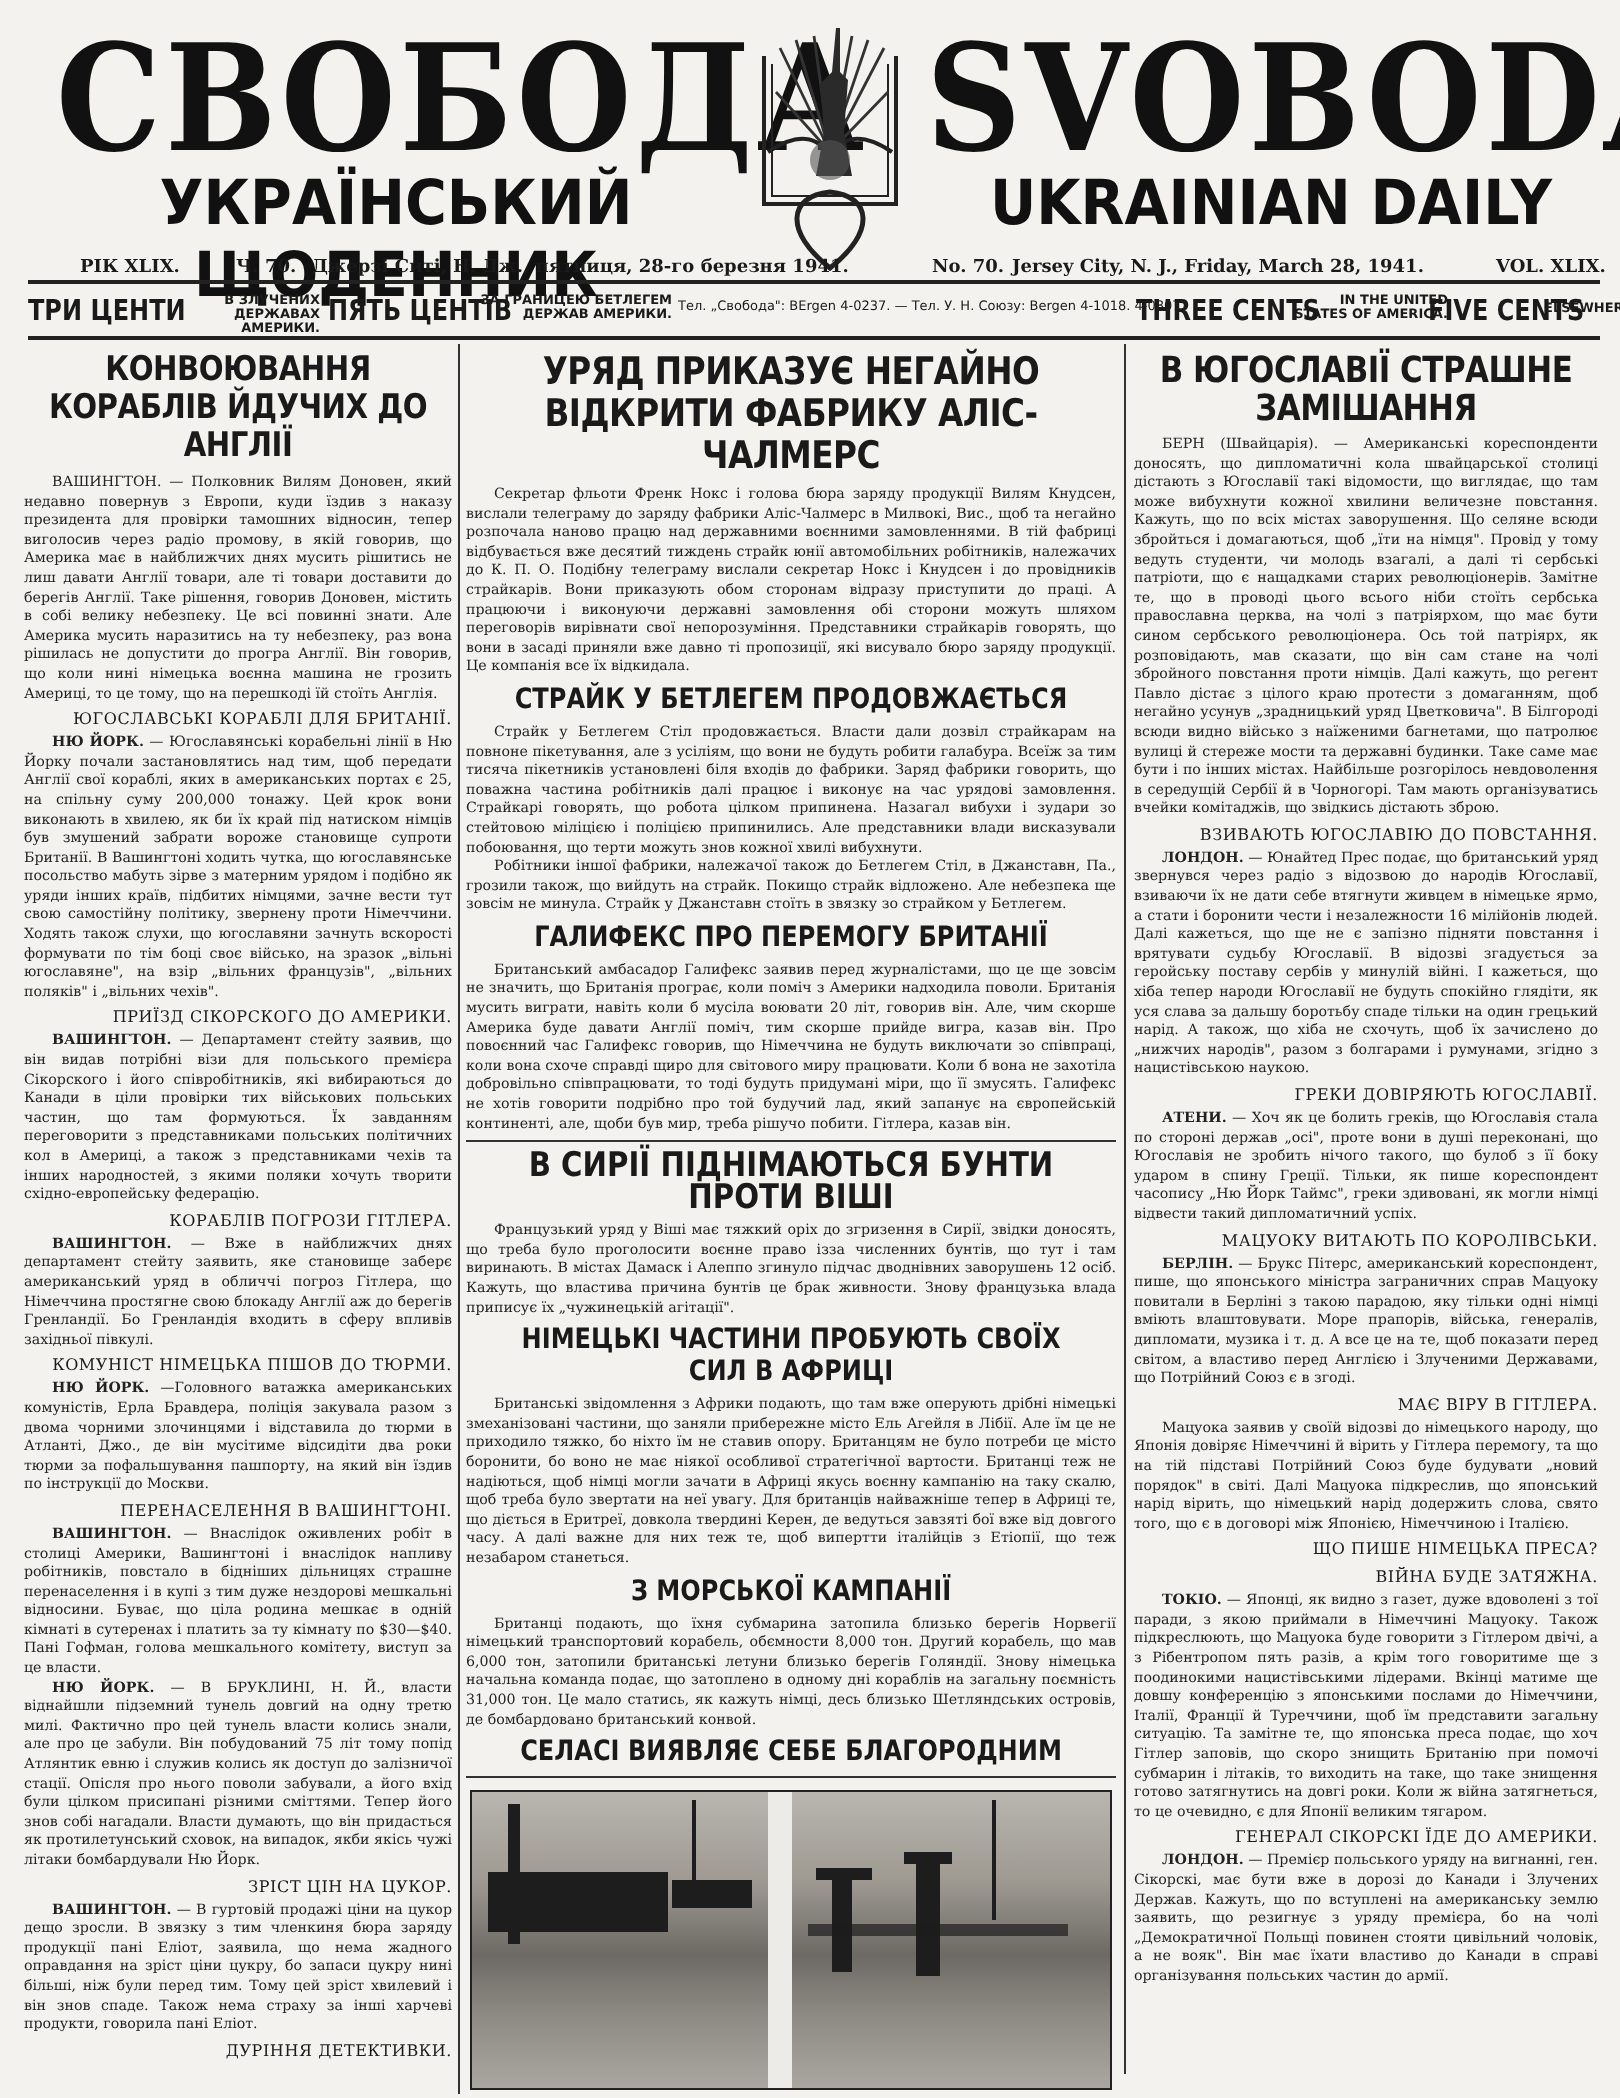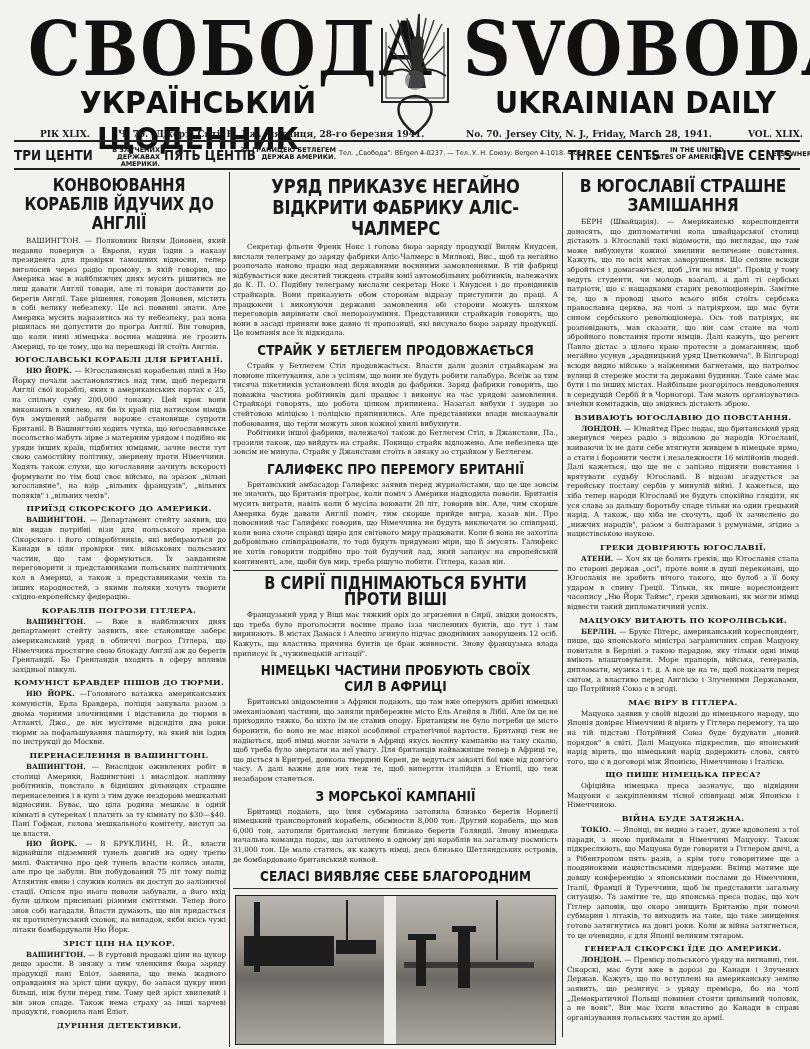--- a/index.html
+++ b/index.html
@@ -26,21 +26,21 @@
 
   
   .col { position: absolute; top: 172px; }
   .col-left { left: 12px; width: 214px; }
   .col-center { left: 233px; width: 325px; }
   .col-right { left: 567px; width: 232px; }
   .vrule { position: absolute; top: 172px; width: 1px; background: #333; }
 
   h1.head { font-family: "DejaVu Sans", sans-serif; font-weight: 900; text-align: center; font-size: 17px; line-height: 19px; transform: scaleX(0.86); margin: 4px -16px 3px; letter-spacing: -0.3px; }
   h2.subhead { font-family: "DejaVu Sans", sans-serif; font-weight: 900; text-align: center; font-size: 14px; line-height: 16px; transform: scaleX(0.86); margin: 4px -10px 3px; }
-  h3.kicker { font-family: "DejaVu Serif", serif; font-weight: bold; text-align: center; font-size: 8px; line-height: 11px; margin: 3px 0 1px; letter-spacing: 0.3px; }
+  h3.kicker { font-family: "DejaVu Serif", serif; font-weight: normal; text-align: right; font-size: 8px; line-height: 11px; margin: 3px 0 1px; letter-spacing: 0.3px; }
   p.body { font-family: "DejaVu Serif", serif; font-size: 7.1px; line-height: 9.6px; text-align: justify; text-indent: 14px; color: #222; }
   p.body b { font-weight: bold; }
 
   .photo { margin: 6px 2px 0; height: 150px; border: 1px solid #222; position: relative; overflow: hidden;
     background: linear-gradient(180deg, #b9b6af 0%, #9e9a92 30%, #6d6a65 55%, #8d8a84 75%, #aaa7a0 100%); }
   .photo .gap { position: absolute; left: 148px; top: 0; width: 12px; height: 100%; background: #ecebe7; }
   .photo .ship { position: absolute; background: #1d1d1d; }
   .hrule { height: 1px; background: #333; margin: 4px 0; }
 </style>
 </head>
@@ -115,21 +115,21 @@
 
     <h3 class="kicker">ЮГОСЛАВСЬКІ КОРАБЛІ ДЛЯ БРИТАНІЇ.</h3>
     <p class="body"><b>НЮ ЙОРК.</b> <span>— Югославянські корабельні лінії в Ню Йорку почали застановлятись над тим, щоб передати Англії свої кораблі, яких в американських портах є 25, на спільну суму 200,000 тонажу. Цей крок вони виконають в хвилею, як би їх край під натиском німців був змушений забрати вороже становище супроти Британії. В Вашингтоні ходить чутка, що югославянське посольство мабуть зірве з матерним урядом і подібно як уряди інших країв, підбитих німцями, зачне вести тут свою самостійну політику, звернену проти Німеччини. Ходять також слухи, що югославяни зачнуть вскорості формувати по тім боці своє військо, на зразок „вільні югославяне", на взір „вільних французів", „вільних поляків" і „вільних чехів".</span></p>
 
     <h3 class="kicker">ПРИЇЗД СІКОРСКОГО ДО АМЕРИКИ.</h3>
     <p class="body"><b>ВАШИНГТОН.</b> <span>— Департамент стейту заявив, що він видав потрібні візи для польського премієра Сікорского і його співробітників, які вибираються до Канади в ціли провірки тих військових польських частин, що там формуються. Їх завданням переговорити з представниками польських політичних кол в Америці, а також з представниками чехів та інших народностей, з якими поляки хочуть творити східно-европейську федерацію.</span></p>
 
     <h3 class="kicker">КОРАБЛІВ ПОГРОЗИ ГІТЛЕРА.</h3>
     <p class="body"><b>ВАШИНГТОН.</b> <span>— Вже в найближчих днях департамент стейту заявить, яке становище заберє американський уряд в обличчі погроз Гітлера, що Німеччина простягне свою блокаду Англії аж до берегів Гренландії. Бо Гренландія входить в сферу впливів західньої півкулі.</span></p>
 
-    <h3 class="kicker">КОМУНІСТ БРАВДЕР ПІШОВ ДО ТЮРМИ.</h3>
+    <h3 class="kicker">КОМУНІСТ НІМЕЦЬКА ПІШОВ ДО ТЮРМИ.</h3>
     <p class="body"><b>НЮ ЙОРК.</b> <span>—Головного ватажка американських комуністів, Ерла Бравдера, поліція закувала разом з двома чорними злочинцями і відставила до тюрми в Атланті, Джо., де він мусітиме відсидіти два роки тюрми за пофальшування пашпорту, на який він їздив по інструкції до Москви.</span></p>
 
     <h3 class="kicker">ПЕРЕНАСЕЛЕННЯ В ВАШИНГТОНІ.</h3>
     <p class="body"><b>ВАШИНГТОН.</b> <span>— Внаслідок оживлених робіт в столиці Америки, Вашингтоні і внаслідок напливу робітників, повстало в бідніших дільницях страшне перенаселення і в купі з тим дуже нездорові мешкальні відносини. Буває, що ціла родина мешкає в одній кімнаті в сутеренах і платить за ту кімнату по $30—$40. Пані Гофман, голова мешкального комітету, виступ за це власти.</span></p>
 
     <p class="body"><b>НЮ ЙОРК.</b> <span>— В БРУКЛИНІ, Н. Й., власти віднайшли підземний тунель довгий на одну третю милі. Фактично про цей тунель власти колись знали, але про це забули. Він побудований 75 літ тому попід Атлянтик евню і служив колись як доступ до залізничої стації. Опісля про нього поволи забували, а його вхід були цілком присипані різними сміттями. Тепер його знов собі нагадали. Власти думають, що він придасться як протилетунський сховок, на випадок, якби якісь чужі літаки бомбардували Ню Йорк.</span></p>
 
     <h3 class="kicker">ЗРІСТ ЦІН НА ЦУКОР.</h3>
     <p class="body"><b>ВАШИНГТОН.</b> <span>— В гуртовій продажі ціни на цукор дещо зросли. В звязку з тим членкиня бюра заряду продукції пані Еліот, заявила, що нема жадного оправдання на зріст ціни цукру, бо запаси цукру нині більші, ніж були перед тим. Тому цей зріст хвилевий і він знов спаде. Також нема страху за інші харчеві продукти, говорила пані Еліот.</span></p>
 
@@ -190,21 +190,20 @@
     <p class="body"><b>АТЕНИ.</b> <span>— Хоч як це болить греків, що Югославія стала по стороні держав „осі", проте вони в душі переконані, що Югославія не зробить нічого такого, що булоб з її боку ударом в спину Греції. Тільки, як пише кореспондент часопису „Ню Йорк Таймс", греки здивовані, як могли німці відвести такий дипломатичний успіх.</span></p>
 
 
     <h3 class="kicker">МАЦУОКУ ВИТАЮТЬ ПО КОРОЛІВСЬКИ.</h3>
     <p class="body"><b>БЕРЛІН.</b> <span>— Брукс Пітерс, американський кореспондент, пише, що японського міністра заграничних справ Мацуоку повитали в Берліні з такою парадою, яку тільки одні німці вміють влаштовувати. Море прапорів, війська, генералів, дипломати, музика і т. д. А все це на те, щоб показати перед світом, а властиво перед Англією і Злученими Державами, що Потрійний Союз є в згоді.</span></p>
 
     <h3 class="kicker">МАЄ ВІРУ В ГІТЛЕРА.</h3>
     <p class="body"><b></b> <span>Мацуока заявив у своїй відозві до німецького народу, що Японія довіряє Німеччині й вірить у Гітлера перемогу, та що на тій підставі Потрійний Союз буде будувати „новий порядок" в світі. Далі Мацуока підкреслив, що японський нарід вірить, що німецький нарід додержить слова, свято того, що є в договорі між Японією, Німеччиною і Італією.</span></p>
 
     <h3 class="kicker">ЩО ПИШЕ НІМЕЦЬКА ПРЕСА?</h3>
-    <p class="body"><b></b> <span>Офіційна німецька преса зазначує, що відвідини Мацуоки є закріпленням тісної співпраці між Японією і Німеччиною.</span></p>
 
     <h3 class="kicker">ВІЙНА БУДЕ ЗАТЯЖНА.</h3>
     <p class="body"><b>ТОКІО.</b> <span>— Японці, як видно з газет, дуже вдоволені з тої паради, з якою приймали в Німеччині Мацуоку. Також підкреслюють, що Мацуока буде говорити з Гітлером двічі, а з Рібентропом пять разів, а крім того говоритиме ще з поодинокими нацистівськими лідерами. Вкінці матиме ще довшу конференцію з японськими послами до Німеччини, Італії, Франції й Туреччини, щоб їм представити загальну ситуацію. Та замітне те, що японська преса подає, що хоч Гітлер заповів, що скоро знищить Британію при помочі субмарин і літаків, то виходить на таке, що таке знищення готово затягнутись на довгі роки. Коли ж війна затягнеться, то це очевидно, є для Японії великим тягаром.</span></p>
 
     <h3 class="kicker">ГЕНЕРАЛ СІКОРСКІ ЇДЕ ДО АМЕРИКИ.</h3>
     <p class="body"><b>ЛОНДОН.</b> <span>— Премієр польського уряду на вигнанні, ген. Сікорскі, має бути вже в дорозі до Канади і Злучених Держав. Кажуть, що по вступлені на американську землю заявить, що резигнує з уряду премієра, бо на чолі „Демократичної Польщі повинен стояти цивільний чоловік, а не вояк". Він має їхати властиво до Канади в справі організування польських частин до армії.</span></p>
 
   </div>
 
 </div>

